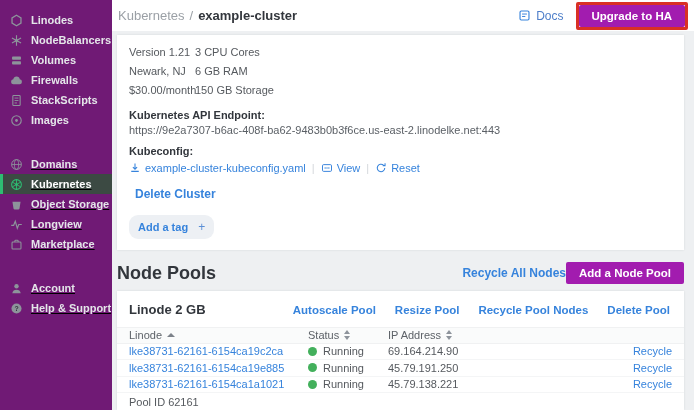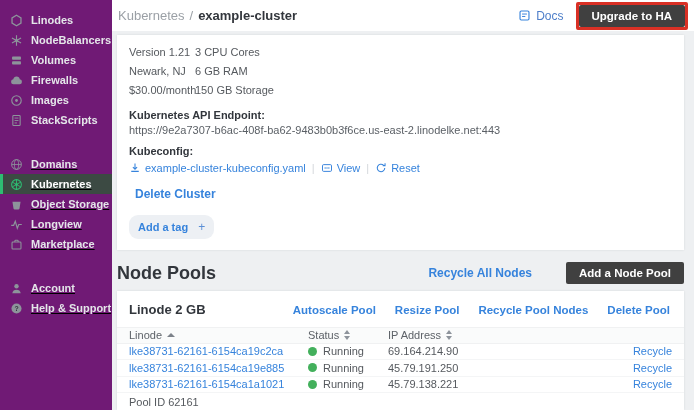--- a/index.html
+++ b/index.html
@@ -24,21 +24,21 @@
   .topbar { height:31px; background:#ffffff; display:flex; align-items:center; justify-content:space-between;
             padding:0 6px 0 6px; flex-shrink:0; }
   .breadcrumb { font-size:13px; display:flex; align-items:center; gap:5px; }
   .crumb-section { color:#9ba0a6; cursor:pointer; }
   .crumb-sep { color:#9ba0a6; }
   .crumb-current { color:#32363c; font-weight:700; }
   .topbar-right { display:flex; align-items:center; }
   .docs-link { display:flex; align-items:center; gap:5px; color:#4d7ec9; font-size:12px; cursor:pointer; margin-right:12px; }
   .docs-link svg { width:13px; height:13px; color:#3683dc; }
   .annotation-box { border:3px solid #d93025; border-radius:2px; display:inline-flex; }
-  .btn-primary { background:#404040; color:#fff; border:none; border-radius:2px; font-family:inherit;
+  .btn-primary { background:#a21caf; color:#fff; border:none; border-radius:2px; font-family:inherit;
                  font-size:11.5px; font-weight:700; padding:5px 13px; cursor:pointer; white-space:nowrap; }
 
   .content { padding:4px 10px 0 5px; flex:1; display:flex; flex-direction:column; overflow:hidden; }
   .panel { background:#ffffff; box-shadow:0 0 2px rgba(50,54,60,0.12); }
 
   
   .summary-panel { padding:8px 14px 11px 12px; }
   .summary-grid { display:grid; grid-template-columns:66px auto; font-size:11px; color:#55595e;
                   line-height:19px; column-gap:0; }
   .section-label { font-size:11px; font-weight:700; color:#32363c; margin-top:9px; }
@@ -50,21 +50,21 @@
   .delete-cluster { display:inline-block; margin-top:13px; margin-left:6px; color:#3683dc; font-size:12px;
                     font-weight:700; cursor:pointer; }
   .tags-row { margin-top:13px; }
   .tag-chip { display:inline-flex; align-items:center; background:#edf0f4; border:none; border-radius:9px;
               padding:5px 9px; font-family:inherit; font-size:11px; font-weight:700; color:#3683dc; cursor:pointer; }
   .tag-chip .plus { margin-left:10px; font-weight:400; font-size:12px; color:#5b8fd6; }
 
   
   .section-header { display:flex; align-items:center; margin:12px 0 7px 0; }
   .section-title { font-size:18px; font-weight:700; color:#32363c; }
-  .section-header .right { margin-left:auto; display:flex; align-items:center; gap:34px; }
+  .section-header .right { margin-left:auto; display:flex; align-items:center; gap:0; }
   .link { color:#3683dc; font-size:12px; font-weight:700; cursor:pointer; text-decoration:none; }
 
   .pool-panel { flex:1; display:flex; flex-direction:column; overflow:hidden; }
   .pool-header { display:flex; align-items:center; padding:11px 14px 10px 12px; }
   .pool-name { font-size:13px; font-weight:700; color:#32363c; }
   .pool-actions { margin-left:auto; display:flex; gap:19px; }
   .pool-actions .pool-action { color:#3683dc; font-size:11.5px; font-weight:600; cursor:pointer; }
 
   .thead, .trow { display:grid; grid-template-columns:179px 80px 1fr 80px; align-items:center; padding-left:12px; }
   .thead { height:23px; background:#fafbfb; border-top:1px solid #f0f1f2; border-bottom:1px solid #f0f1f2; }
@@ -126,38 +126,38 @@
         <span class="nav-icon">
           <svg viewBox="0 0 16 16">
               <path d="M4.5 12.5a3 3 0 0 1-.4-6A4 4 0 0 1 12 6.6a2.9 2.9 0 0 1-.5 5.9z" fill="currentColor"></path>
             </svg>
         </span>
         <span class="nav-label">Firewalls</span>
       </div>
       <div class="nav-item">
         <span class="nav-icon">
           <svg viewBox="0 0 16 16">
-              <circle cx="8" cy="8" r="5.8" fill="none" stroke="currentColor" stroke-width="1.4"></circle>
-              <circle cx="8" cy="8" r="1.7" fill="currentColor"></circle>
-            </svg>
-        </span>
-        <span class="nav-label">Images</span>
-      </div>
-      <div class="nav-item">
-        <span class="nav-icon">
-          <svg viewBox="0 0 16 16">
               <rect x="3.5" y="1.8" width="9" height="12.4" rx="1" fill="none" stroke="currentColor" stroke-width="1.3"></rect>
               <g stroke="currentColor" stroke-width="1.1">
                 <line x1="5.6" y1="5" x2="10.4" y2="5"></line>
                 <line x1="5.6" y1="8" x2="10.4" y2="8"></line>
                 <line x1="5.6" y1="11" x2="8.6" y2="11"></line>
               </g>
             </svg>
         </span>
         <span class="nav-label">StackScripts</span>
+      </div>
+      <div class="nav-item">
+        <span class="nav-icon">
+          <svg viewBox="0 0 16 16">
+              <circle cx="8" cy="8" r="5.8" fill="none" stroke="currentColor" stroke-width="1.4"></circle>
+              <circle cx="8" cy="8" r="1.7" fill="currentColor"></circle>
+            </svg>
+        </span>
+        <span class="nav-label">Images</span>
       </div>
     </nav>
 
     <nav class="nav-group">
       <div class="nav-item">
         <span class="nav-icon">
           <svg viewBox="0 0 16 16">
               <circle cx="8" cy="8" r="6" fill="none" stroke="currentColor" stroke-width="1.2"></circle>
               <ellipse cx="8" cy="8" rx="2.6" ry="6" fill="none" stroke="currentColor" stroke-width="1"></ellipse>
               <line x1="2" y1="8" x2="14" y2="8" stroke="currentColor" stroke-width="1"></line>

